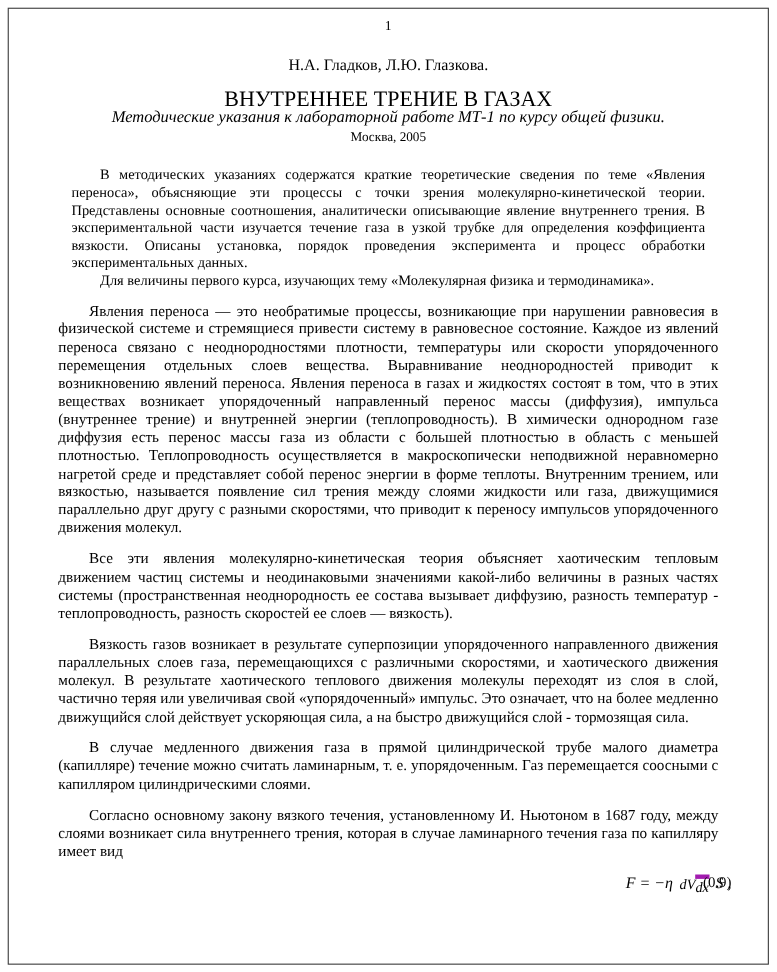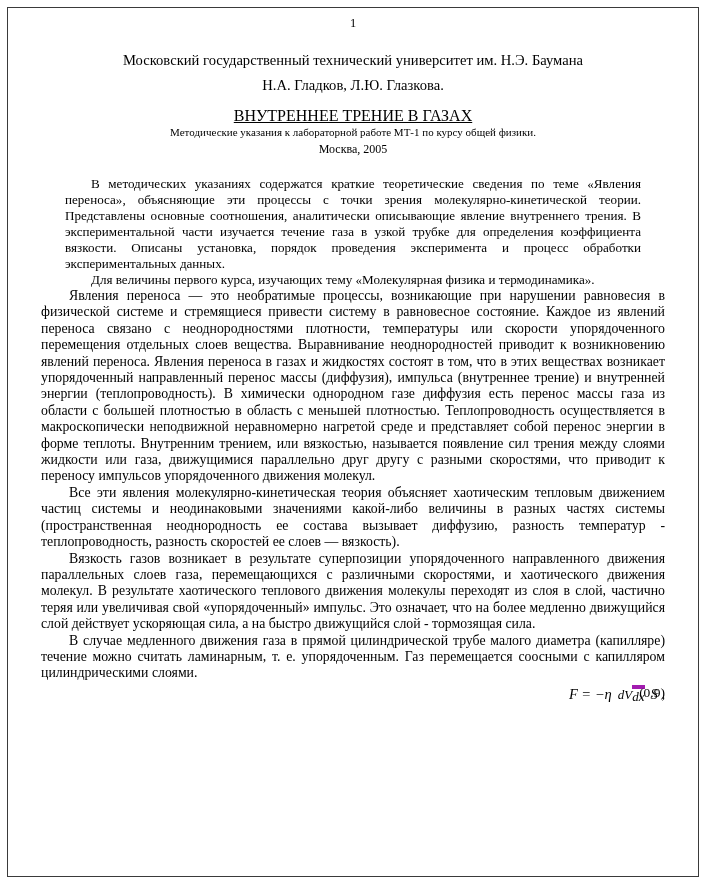--- a/index.html
+++ b/index.html
@@ -35,27 +35,27 @@
     font-size: 14.6px;
     line-height: 18px;
     margin-bottom: 7px;
   }
   .header-authors {
     font-size: 14.6px;
     line-height: 18px;
     margin-bottom: 13px;
   }
   .doc-title {
-    font-size: 16px;
+    font-size: 20px;
     line-height: 17px;
-    text-decoration: underline;
   }
   .doc-subtitle {
-    font-size: 11px;
+    font-size: 15px;
     line-height: 17px;
+    font-style: italic;
   }
   .doc-cityyear {
     font-size: 12px;
     line-height: 17px;
     margin-bottom: 18px;
   }
   .abstract {
     margin: 0 24px;
     font-size: 13.1px;
     line-height: 16px;
@@ -72,21 +72,21 @@
     text-align: justify;
     text-indent: 28px;
   }
   .section-title {
     font-weight: bold;
     font-size: 14.2px;
     line-height: 17px;
     margin: 6px 0 1px 0;
   }
   .body-p {
-    margin: 0;
+    margin: 12px;
     font-size: 13.8px;
     line-height: 16.4px;
     text-align: justify;
     text-indent: 28px;
   }
   .formula-row {
     position: relative;
     margin-top: 3px;
     text-align: right;
     height: 40px;
@@ -119,38 +119,38 @@
 </style>
 </head>
 <body>
 
 <div class="page">
   <div class="frame"></div>
   <div class="content">
 
     <div class="page-number">1</div>
 
-    <div class="center header-university">Московский государственный технический университет им. Н.Э. Баумана</div>
     <div class="center header-authors">Н.А. Гладков, Л.Ю. Глазкова.</div>
 
     <div class="center doc-title">ВНУТРЕННЕЕ ТРЕНИЕ В ГАЗАХ</div>
     <div class="center doc-subtitle">Методические указания к лабораторной работе МТ-1 по курсу общей физики.</div>
     <div class="center doc-cityyear">Москва, 2005</div>
 
     <div class="abstract">
       <p>В методических указаниях содержатся краткие теоретические сведения по теме «Явления переноса», объясняющие эти процессы с точки зрения молекулярно-кинетической теории. Представлены основные соотношения, аналитически описывающие явление внутреннего трения. В экспериментальной части изучается течение газа в узкой трубке для определения коэффициента вязкости. Описаны установка, порядок проведения эксперимента и процесс обработки экспериментальных данных.</p>
       <p>Для величины первого курса, изучающих тему «Молекулярная физика и термодинамика».</p>
     </div>
 
 
 
     <p class="body-p">Явления переноса — это необратимые процессы, возникающие при нарушении равновесия в физической системе и стремящиеся привести систему в равновесное состояние. Каждое из явлений переноса связано с неоднородностями плотности, температуры или скорости упорядоченного перемещения отдельных слоев вещества. Выравнивание неоднородностей приводит к возникновению явлений переноса. Явления переноса в газах и жидкостях состоят в том, что в этих веществах возникает упорядоченный направленный перенос массы (диффузия), импульса (внутреннее трение) и внутренней энергии (теплопроводность). В химически однородном газе диффузия есть перенос массы газа из области с большей плотностью в область с меньшей плотностью. Теплопроводность осуществляется в макроскопически неподвижной неравномерно нагретой среде и представляет собой перенос энергии в форме теплоты. Внутренним трением, или вязкостью, называется появление сил трения между слоями жидкости или газа, движущимися параллельно друг другу с разными скоростями, что приводит к переносу импульсов упорядоченного движения молекул.</p>
     <p class="body-p">Все эти явления молекулярно-кинетическая теория объясняет хаотическим тепловым движением частиц системы и неодинаковыми значениями какой-либо величины в разных частях системы (пространственная неоднородность ее состава вызывает диффузию, разность температур - теплопроводность, разность скоростей ее слоев — вязкость).</p>
     <p class="body-p">Вязкость газов возникает в результате суперпозиции упорядоченного направленного движения параллельных слоев газа, перемещающихся с различными скоростями, и хаотического движения молекул. В результате хаотического теплового движения молекулы переходят из слоя в слой, частично теряя или увеличивая свой «упорядоченный» импульс. Это означает, что на более медленно движущийся слой действует ускоряющая сила, а на быстро движущийся слой - тормозящая сила.</p>
     <p class="body-p">В случае медленного движения газа в прямой цилиндрической трубе малого диаметра (капилляре) течение можно считать ламинарным, т. е. упорядоченным. Газ перемещается соосными с капилляром цилиндрическими слоями.</p>
+    <p class="body-p">Согласно основному закону вязкого течения, установленному И. Ньютоном в 1687 году, между слоями возникает сила внутреннего трения, которая в случае ламинарного течения газа по капилляру имеет вид</p>
 
     <div class="formula-row">
       <span class="formula">
         <span>F = −η</span>
         <span class="fraction">
           <span class="num">dV</span>
           <span class="den">dx</span>
         </span>
         <span>S ,</span>
       </span>

